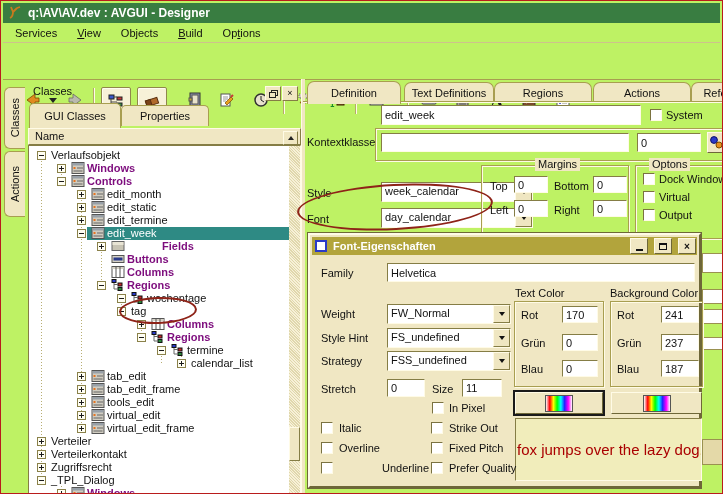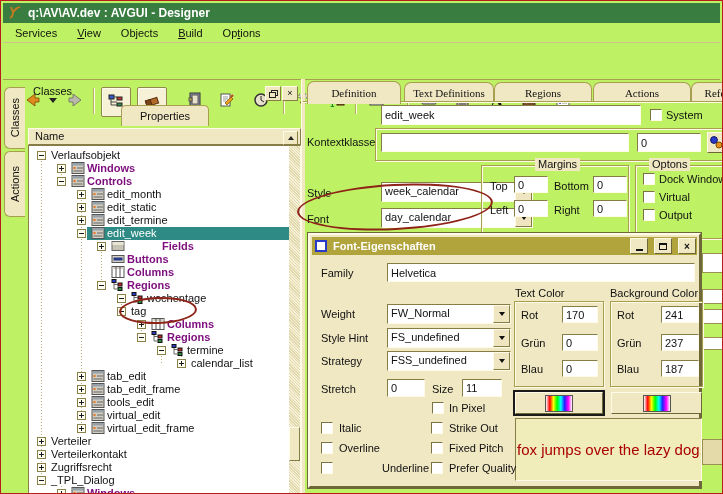--- a/index.html
+++ b/index.html
@@ -39,21 +39,21 @@
   .exp{box-sizing:border-box;position:absolute;width:9px;height:9px;border:1px solid #8A814A;background:#FFFEF2;top:2px;}
   .exp:before{content:"";position:absolute;left:1px;top:3px;width:5px;height:1px;background:#1A1A1A;}
   .exp.plus:after{content:"";position:absolute;left:3px;top:1px;width:1px;height:5px;background:#1A1A1A;}
   .ticn{position:absolute;top:0;}
   .guide{position:absolute;width:1px;background-image:repeating-linear-gradient(#B8AE72 0 1px,transparent 1px 3px);}
   .vscroll{position:absolute;left:260px;top:0;width:11px;height:348px;
         background-image:repeating-linear-gradient(45deg,#F7F1D8 0 1px,#E0D7AC 1px 2px);}
   .vthumb{position:absolute;left:0;width:11px;background:#F0E7C3;border:1px solid;border-color:#FFFBE6 #857D45 #857D45 #FFFBE6;box-sizing:border-box;}
   .splitter{position:absolute;left:300px;top:78px;width:3px;height:416px;background:#F0E7C3;border-left:1px solid #FFFBE6;}
   .rtab{position:absolute;background:#F0E7C3;border:1px solid #A89E50;border-bottom:none;border-radius:7px 7px 0 0;
-        display:flex;align-items:center;justify-content:center;font-family:Liberation Serif, serif;}
+        display:flex;align-items:center;justify-content:center;}
   .content-edge{position:absolute;left:302px;top:101px;right:0;height:1px;background:#FFFBE6;box-shadow:0 -1px 0 #A89E50;}
   .lbl{position:absolute;line-height:14px;white-space:nowrap;}
   .inp{position:absolute;background:#fff;border:1px solid;border-color:#857D45 #FFFBE6 #FFFBE6 #857D45;
        padding:1px 3px;font-family:"Liberation Sans",sans-serif;font-size:11px;box-sizing:border-box;color:#111;}
   .cb{position:absolute;width:12px;height:12px;box-sizing:border-box;background:#fff;border:1px solid;
       border-color:#7A7240 #FFFBE6 #FFFBE6 #7A7240;}
   .combo{position:absolute;background:#fff;border:1px solid;border-color:#857D45 #FFFBE6 #FFFBE6 #857D45;
          display:flex;box-sizing:border-box;}
   .cval{flex:1;padding:2px 3px;overflow:hidden;white-space:nowrap;}
   .cbtn{width:15px;background:#EFE6C1;border:1px solid;border-color:#FFFBE6 #857D45 #857D45 #FFFBE6;
@@ -240,20 +240,23 @@
   <div class="hbtn" style="left:264px">
     <span class="float-icon">
         <i class="b"></i>
         <i class="a"></i>
       </span>
     </div>
   <div class="hbtn" style="left:281px">
     <span>×</span>
     </div>
 
+  <div class="ptab" style="left:28px;top:102px;width:90px;height:24px;z-index:2">
+    <span>GUI Classes</span>
+    </div>
   <div class="ptab" style="left:120px;top:104px;width:86px;height:20px">
     <span>Properties</span>
     </div>
 
   <div class="nameheader">
     <span>Name</span>
     <span class="nh-btn">
         <i class="tri-up"></i>
       </span>
   </div>

